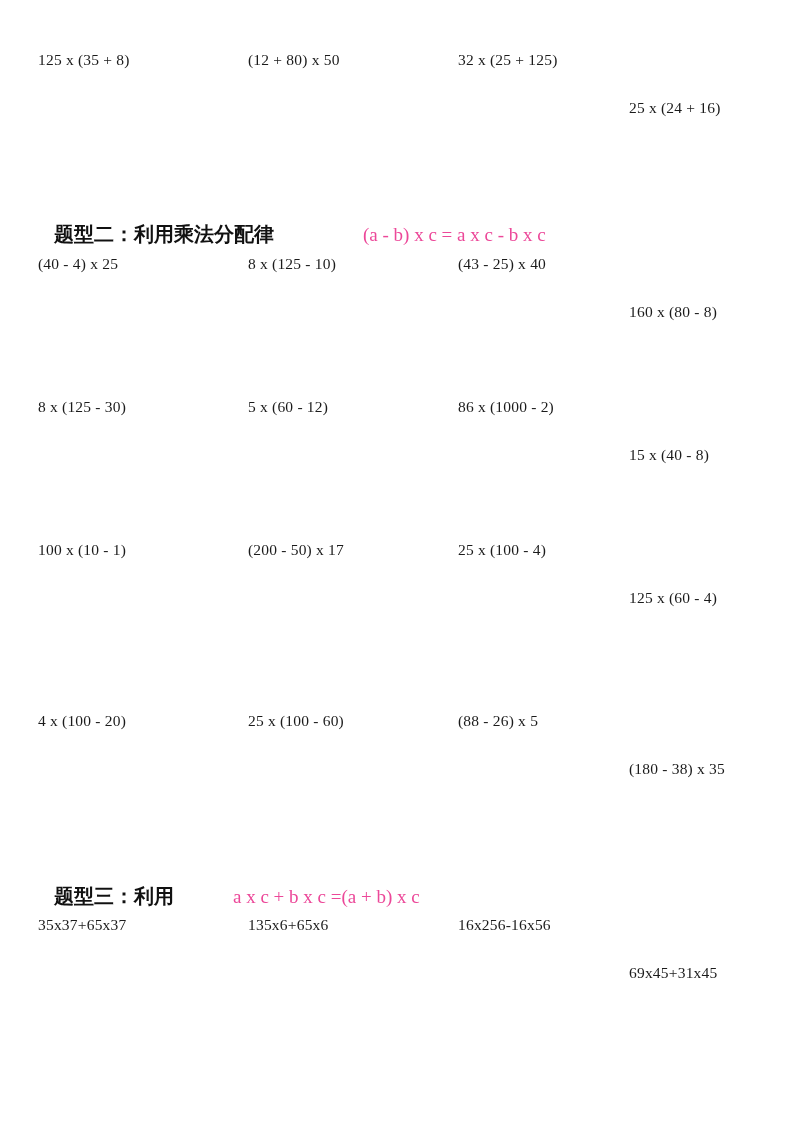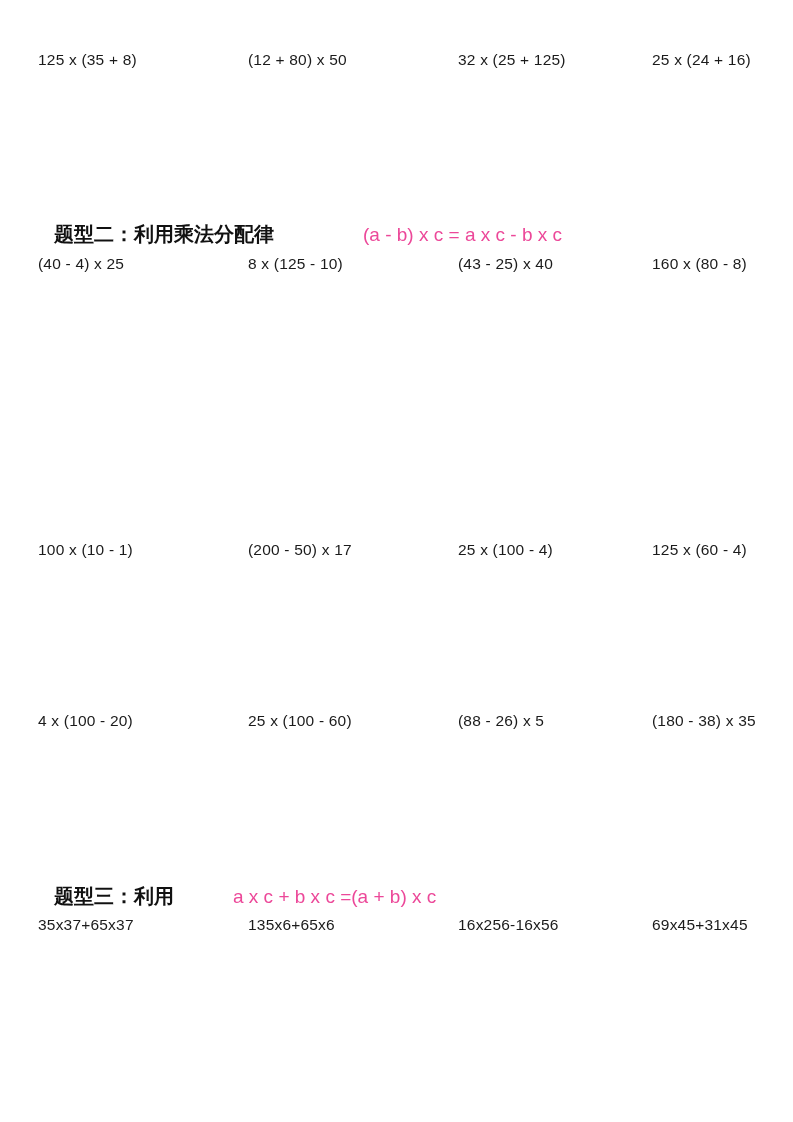--- a/index.html
+++ b/index.html
@@ -5,21 +5,21 @@
   html, body {
     margin: 0;
     padding: 0;
     background: #ffffff;
   }
   .page {
     position: relative;
     width: 793px;
     height: 1122px;
     background: #ffffff;
-    font-family: Liberation Sans, sans-serif;
+    font-family: Liberation Serif, serif;
     color: #1b1b1b;
     overflow: hidden;
   }
   .prow {
     position: absolute;
     left: 0;
     width: 100%;
     height: 24px;
   }
   .cell {
@@ -27,21 +27,21 @@
     top: 0;
     font-size: 15.5px;
     line-height: 20px;
     color: #1b1b1b;
     white-space: nowrap;
     letter-spacing: 0.2px;
   }
   .c1 { left: 38px; }
   .c2 { left: 248px; text-align: right; }
   .c3 { left: 458px; }
-  .c4 { left: 652px; }
+  .c4 { left: 629px; margin-top: 48px; }
   .hrow {
     position: absolute;
     left: 0;
     width: 100%;
     height: 30px;
     margin-left: 16px;
   }
   .htitle {
     position: absolute;
     left: 38px;
@@ -80,20 +80,26 @@
     <span class="hformula sec2">(a - b) x c = a x c - b x c</span>
   </div>
 
   <div class="prow" style="top:254px">
     <span class="cell c1">(40 - 4) x 25</span>
     <span class="cell c2">8 x (125 - 10)</span>
     <span class="cell c3">(43 - 25) x 40</span>
     <span class="cell c4">160 x (80 - 8)</span>
   </div>
 
+  <div class="prow" style="top:397px">
+    <span class="cell c1">8 x (125 - 30)</span>
+    <span class="cell c2">5 x (60 - 12)</span>
+    <span class="cell c3">86 x (1000 - 2)</span>
+    <span class="cell c4">15 x (40 - 8)</span>
+  </div>
 
   <div class="prow" style="top:540px">
     <span class="cell c1">100 x (10 - 1)</span>
     <span class="cell c2">(200 - 50) x 17</span>
     <span class="cell c3">25 x (100 - 4)</span>
     <span class="cell c4">125 x (60 - 4)</span>
   </div>
 
   <div class="prow" style="top:711px">
     <span class="cell c1">4 x (100 - 20)</span>

